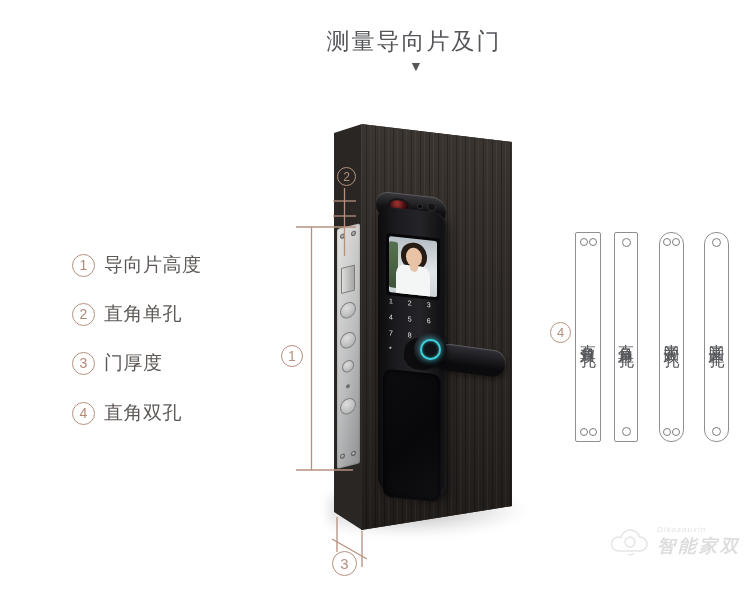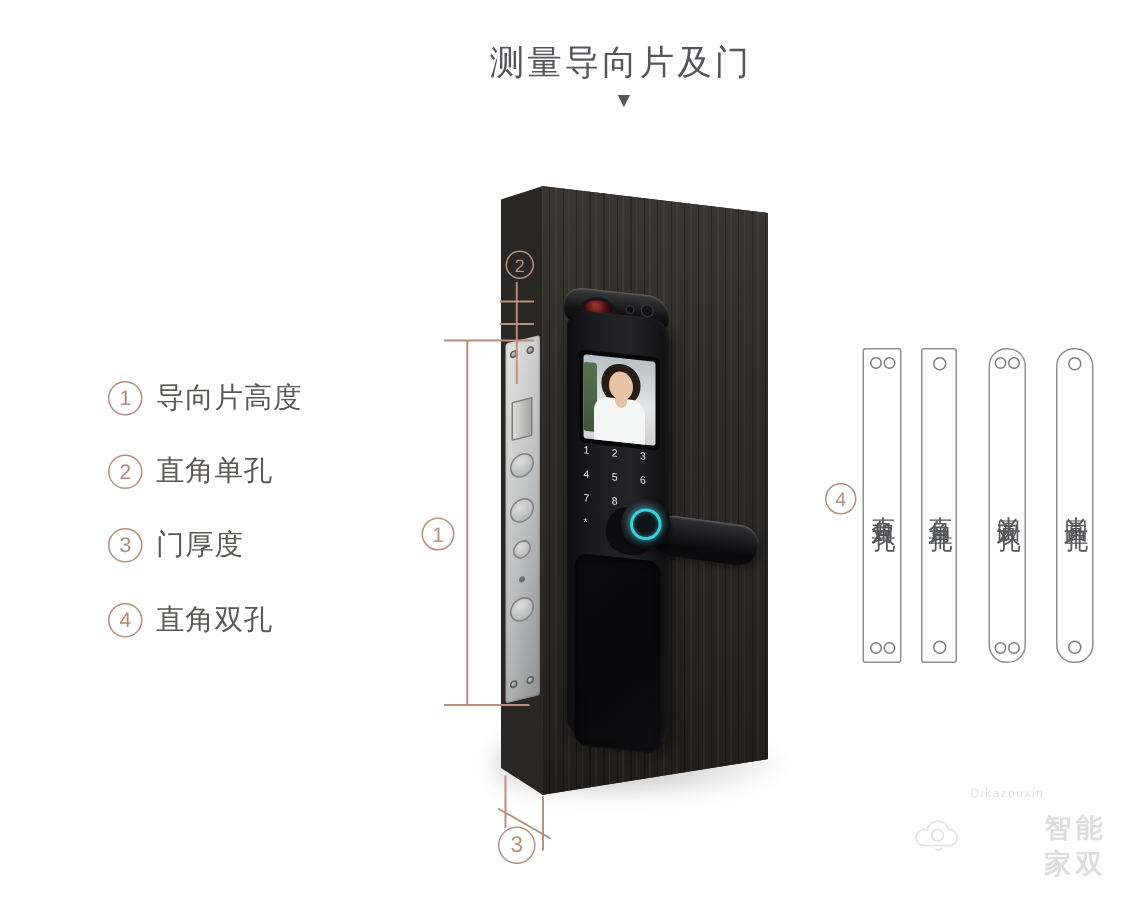--- a/index.html
+++ b/index.html
@@ -109,23 +109,23 @@
   .plate.sq{border-radius:2px;}
   .plate.rd{border-radius:12px;}
   .holes{display:flex;gap:1px;justify-content:center;}
   .hole{width:8px;height:8px;border:1px solid #7c7c7c;border-radius:50%;box-sizing:border-box;background:#fff;}
   .hole.one{width:9px;height:9px;}
   .plabel{writing-mode:vertical-rl;text-orientation:upright;font-size:16px;color:#55565a;
         letter-spacing:3px;line-height:1;}
 
   
   .wm{position:absolute;left:608px;top:524px;display:flex;align-items:center;gap:5px;opacity:.55;}
-  .wm-text{display:flex;flex-direction:row;}
+  .wm-text{display:flex;flex-direction:column;font-style:italic;}
   .wm-latin{font-size:8px;color:#c9c9c9;letter-spacing:1px;}
-  .wm-cn{font-size:18px;color:#c3c3c3;letter-spacing:3px;font-weight:600;margin-top:16px;}
+  .wm-cn{font-size:18px;color:#c3c3c3;letter-spacing:3px;font-weight:600;}
 </style>
 </head>
 <body>
 
 <div class="stage">
 
   <div class="title">测量导向片及门</div>
   <div class="tri">▼</div>
 
   <div class="lrow" style="top:252px;">

